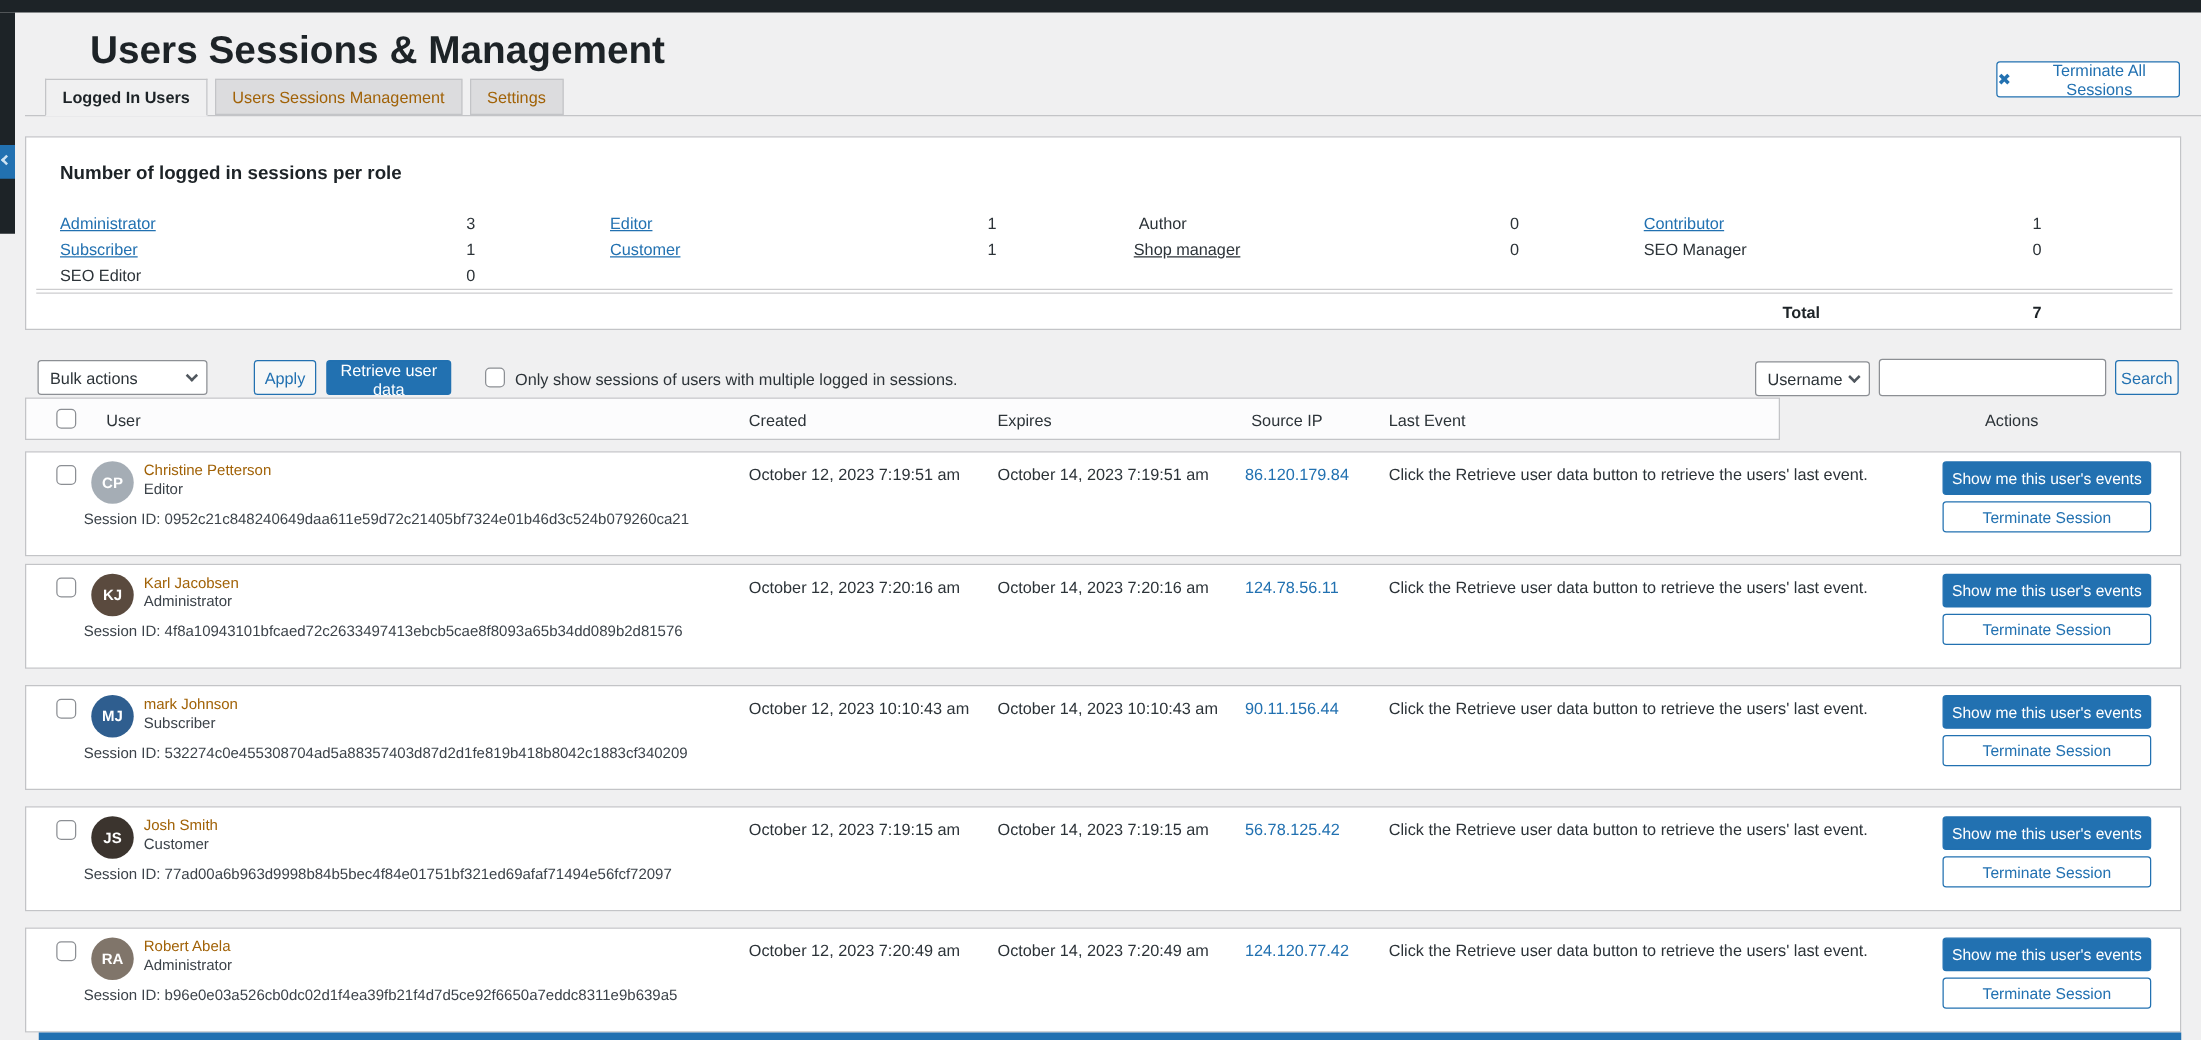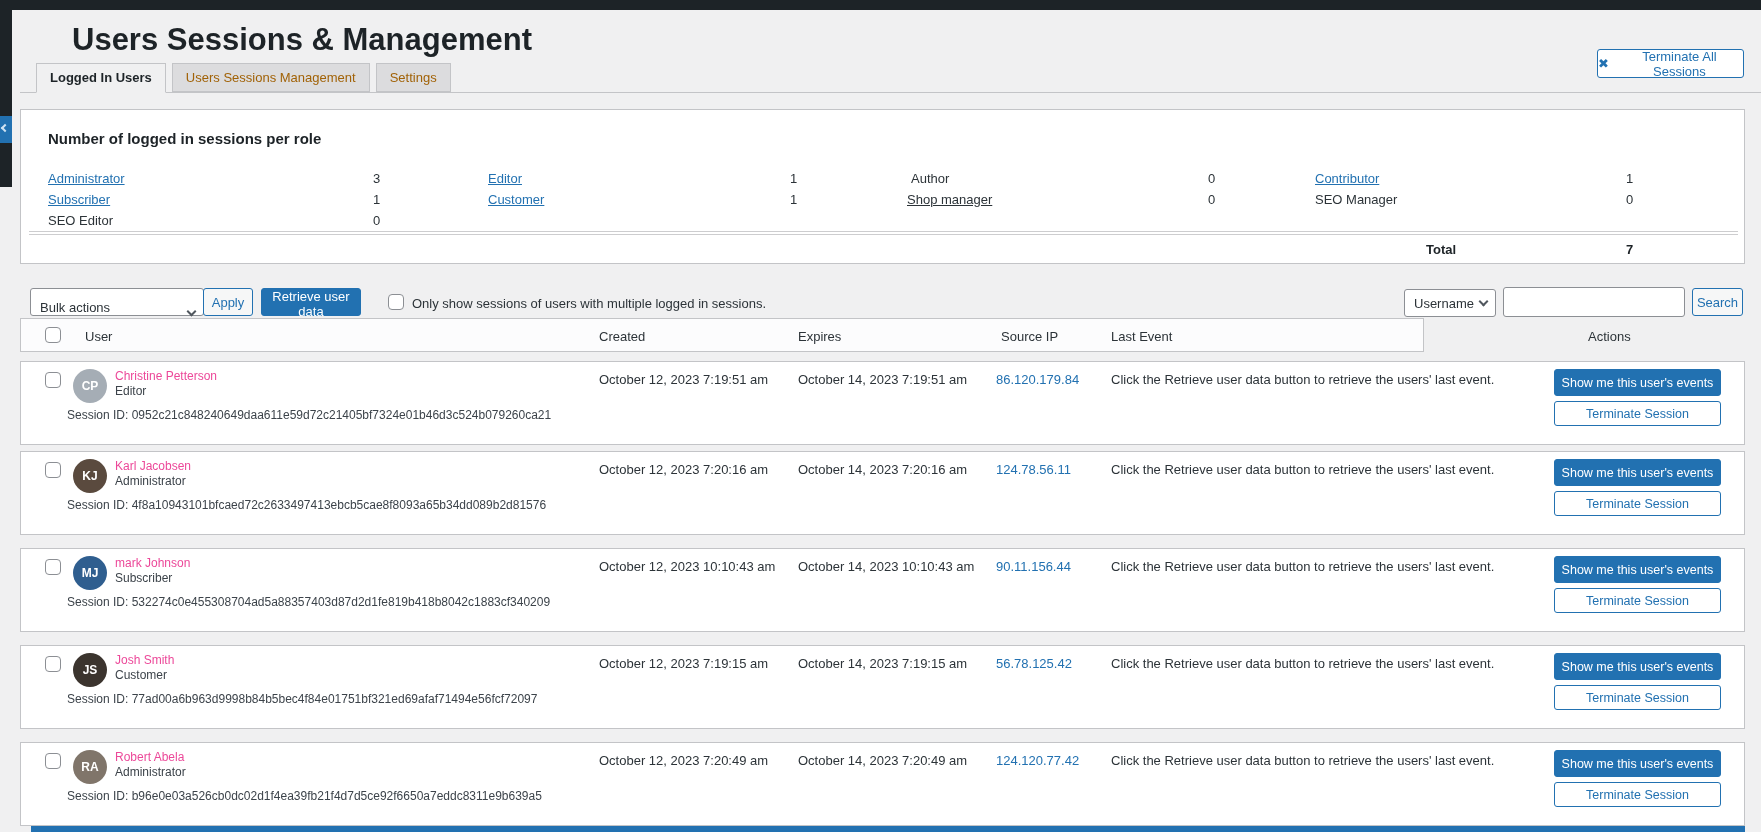--- a/index.html
+++ b/index.html
@@ -47,21 +47,21 @@
     border-top:1px solid #cdcdcf; border-bottom:1px solid #cdcdcf; }
   #total-label { left:1405px; top:132px; font-weight:bold; color:#1d2327; }
   #total-value { left:1605px; top:132px; font-weight:bold; color:#1d2327; }
 
   
   .wp-select { background:#fff; border:1px solid #8c8f94; border-radius:3px; height:28px;
     display:flex; align-items:center; justify-content:space-between; padding:0 8px 0 9px;
     color:#2c3338; cursor:pointer; font-size:13px; }
   .chevron { width:7px; height:7px; border-right:2px solid #50575e; border-bottom:2px solid #50575e;
     transform:rotate(45deg); margin-top:-4px; }
-  #bulk-actions-select { left:30px; top:288px; width:174px;align-items:flex-end; }
+  #bulk-actions-select { left:30px; top:288px; width:136px; }
   #apply-btn { left:203px; top:288px; width:50px; height:28px; background:#f6f7f7;
     border:1px solid #2271b1; border-radius:3px; color:#2271b1; font-size:13px; cursor:pointer;
     font-family:"Liberation Sans", sans-serif; }
   #retrieve-btn { left:261px; top:288px; width:100px; height:28px; background:#2271b1;
     border:1px solid #2271b1; border-radius:3px; color:#fff; font-size:13px; cursor:pointer;
     font-family:"Liberation Sans", sans-serif; }
   .checkbox { width:16px; height:16px; background:#fff; border:1px solid #8c8f94; border-radius:4px; cursor:pointer; }
   #filter-checkbox { left:388px; top:294px; }
   #filter-label { left:412px; top:296px; font-size:13px; color:#2c3338; }
   #searchby-select { left:1404px; top:289px; width:92px; }
@@ -80,21 +80,21 @@
   #th-user { left:64px; } #th-created { left:578px; } #th-expires { left:777px; }
   #th-ip { left:980px; } #th-event { left:1090px; } #th-actions { left:1567px; }
 
   
   .row-card { position:absolute; left:20px; width:1725px; height:84px; background:#fff;
     border:1px solid #c3c4c7; }
   .row-card .row-checkbox { position:absolute; left:24px; top:10px; width:16px; height:16px;
     background:#fff; border:1px solid #8c8f94; border-radius:4px; cursor:pointer; }
   .avatar { position:absolute; left:52px; top:7px; width:34px; height:34px; border-radius:50%;
     color:#fff; font-size:12px; font-weight:bold; display:flex; align-items:center; justify-content:center; }
-  .user-name { position:absolute; left:94px; top:7px; font-size:12px; color:#ec4899;
+  .user-name { position:absolute; left:94px; top:7px; font-size:12px; color:#a16207;
     text-decoration:none; cursor:pointer; white-space:nowrap; }
   .user-role { position:absolute; left:94px; top:22px; font-size:12px; color:#3c434a; white-space:nowrap; }
   .session-id { position:absolute; left:46px; top:46px; font-size:12px; color:#3c434a; white-space:nowrap; }
   .cell { position:absolute; top:10px; font-size:13px; color:#2c3338; white-space:nowrap; }
   .col-created { left:578px; } .col-expires { left:777px; }
   .col-ip { left:975px; color:#2271b1; text-decoration:none; cursor:pointer; }
   .col-msg { left:1090px; }
   .btn { position:absolute; left:1533px; width:167px; border-radius:3px; font-size:12.5px;
     cursor:pointer; font-family:"Liberation Sans", sans-serif; }
   .btn-show { top:7px; height:27px; background:#2271b1; border:1px solid #2271b1; color:#fff; }

